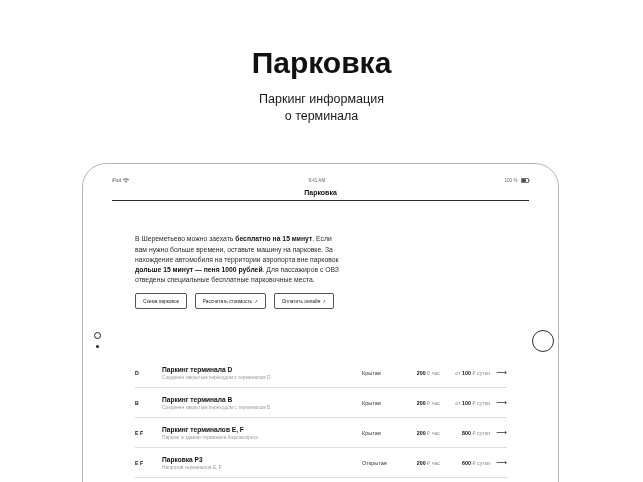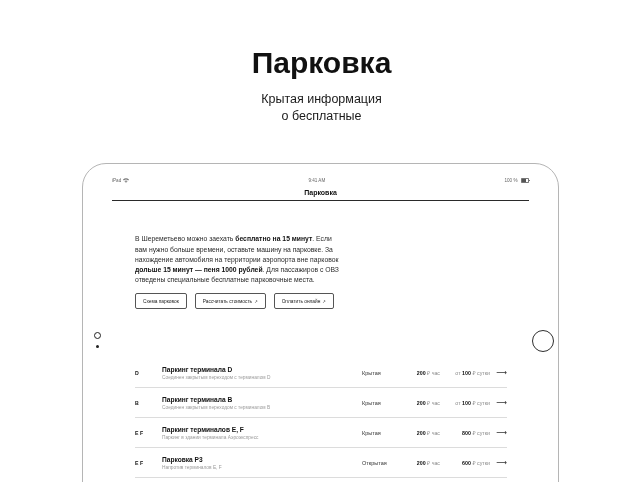--- a/index.html
+++ b/index.html
@@ -54,22 +54,22 @@
   .hour{width:38px;}
   .day{width:50px;}
   .arrow{width:17px;flex:none;text-align:right;font-size:7.5px;color:#2f2f2f;line-height:1;}
 </style>
 </head>
 <body>
 
 <header class="hero">
   <h1>Парковка</h1>
   <div class="hero-sub">
-    <div>Крытая информация</div>
-    <div>о бесплатные</div>
+    <div>Паркинг информация</div>
+    <div>о терминала</div>
   </div>
 </header>
 
 <div class="device">
   <span class="camera-ring"></span>
   <span class="camera-dot"></span>
   <span class="home-btn"></span>
 
   <div class="screen">
 

